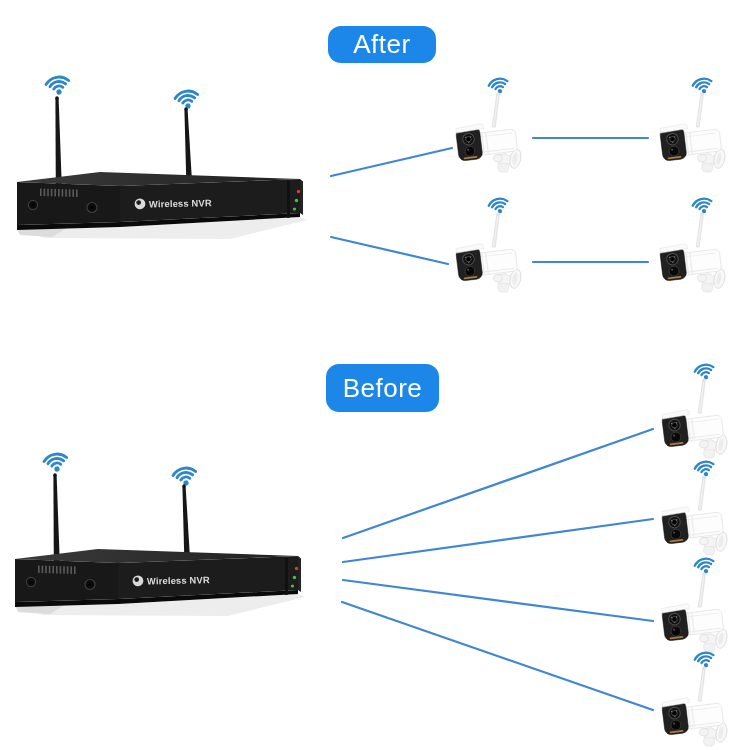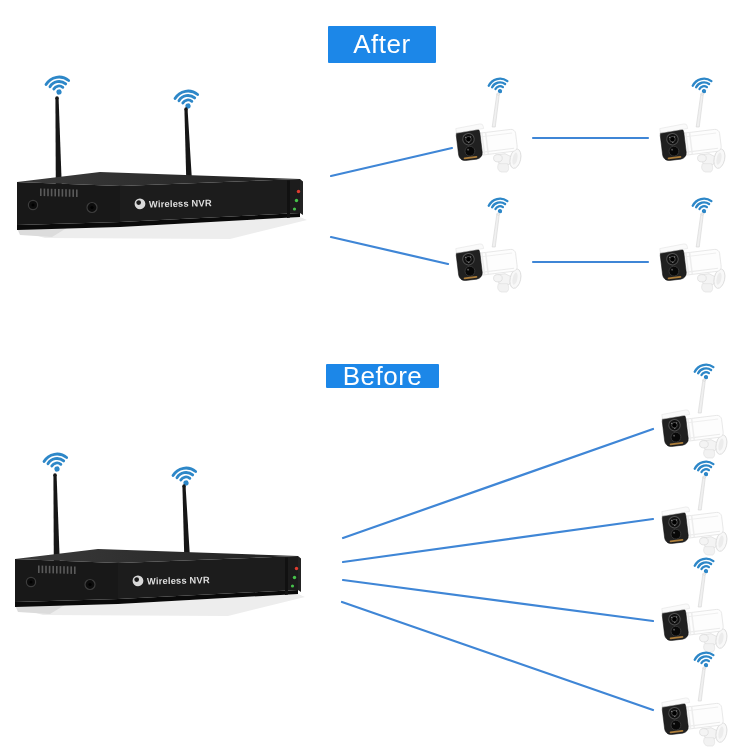--- a/index.html
+++ b/index.html
@@ -9,24 +9,24 @@
     --wifi-icon:#2d87c8;
   }
   html,body{margin:0;padding:0;background:#ffffff;}
   #stage{
     position:relative;width:750px;height:750px;background:#ffffff;overflow:hidden;
     font-family:"Liberation Sans",sans-serif;
   }
   .badge{
     position:absolute;display:flex;align-items:center;justify-content:center;
     background:var(--badge-bg);color:var(--badge-text);
-    border-radius:1px;font-size:26px;font-weight:400;letter-spacing:.5px;
+    border-radius:13px;font-size:26px;font-weight:400;letter-spacing:.5px;
   }
   .badge-after{left:328px;top:26px;width:108px;height:37px;}
-  .badge-before{left:326px;top:364px;width:113px;height:24px;}
+  .badge-before{left:326px;top:364px;width:113px;height:48px;}
   svg.lines{position:absolute;left:0;top:0;}
   .conn{stroke:var(--connection-line);stroke-width:2.2;stroke-linecap:round;}
   .sprite{position:absolute;}
   .wifi-stroke{fill:none;stroke:var(--wifi-icon);stroke-width:2.8;stroke-linecap:round;}
   .wifi-dot{fill:var(--wifi-icon);}
   .nvr-label{
     font-family:"Liberation Sans",sans-serif;font-size:9.3px;font-weight:bold;
     fill:#dedede;letter-spacing:.2px;
   }
 </style>

